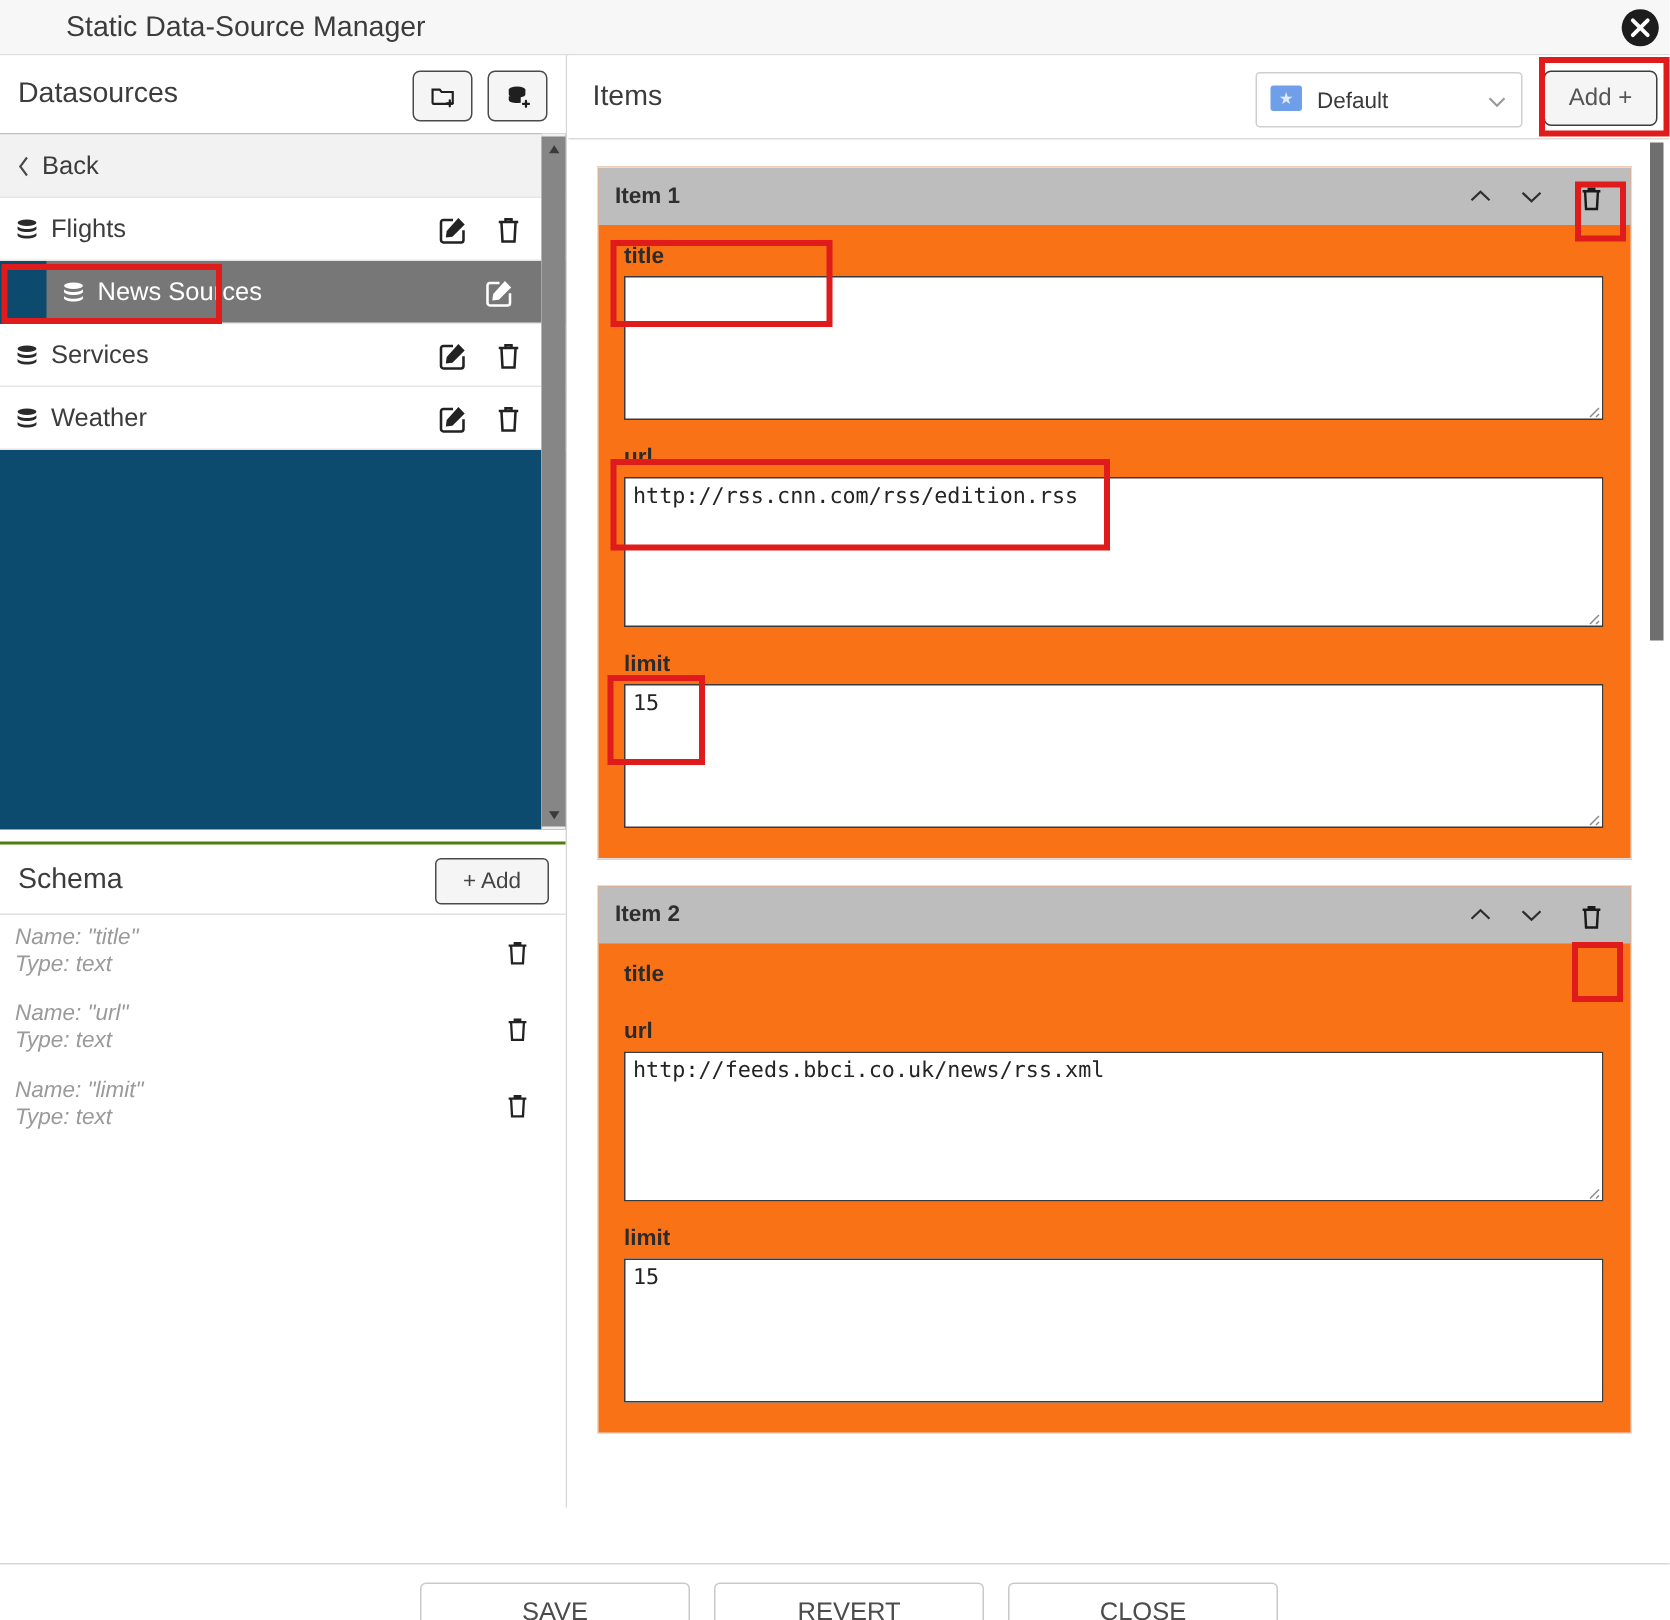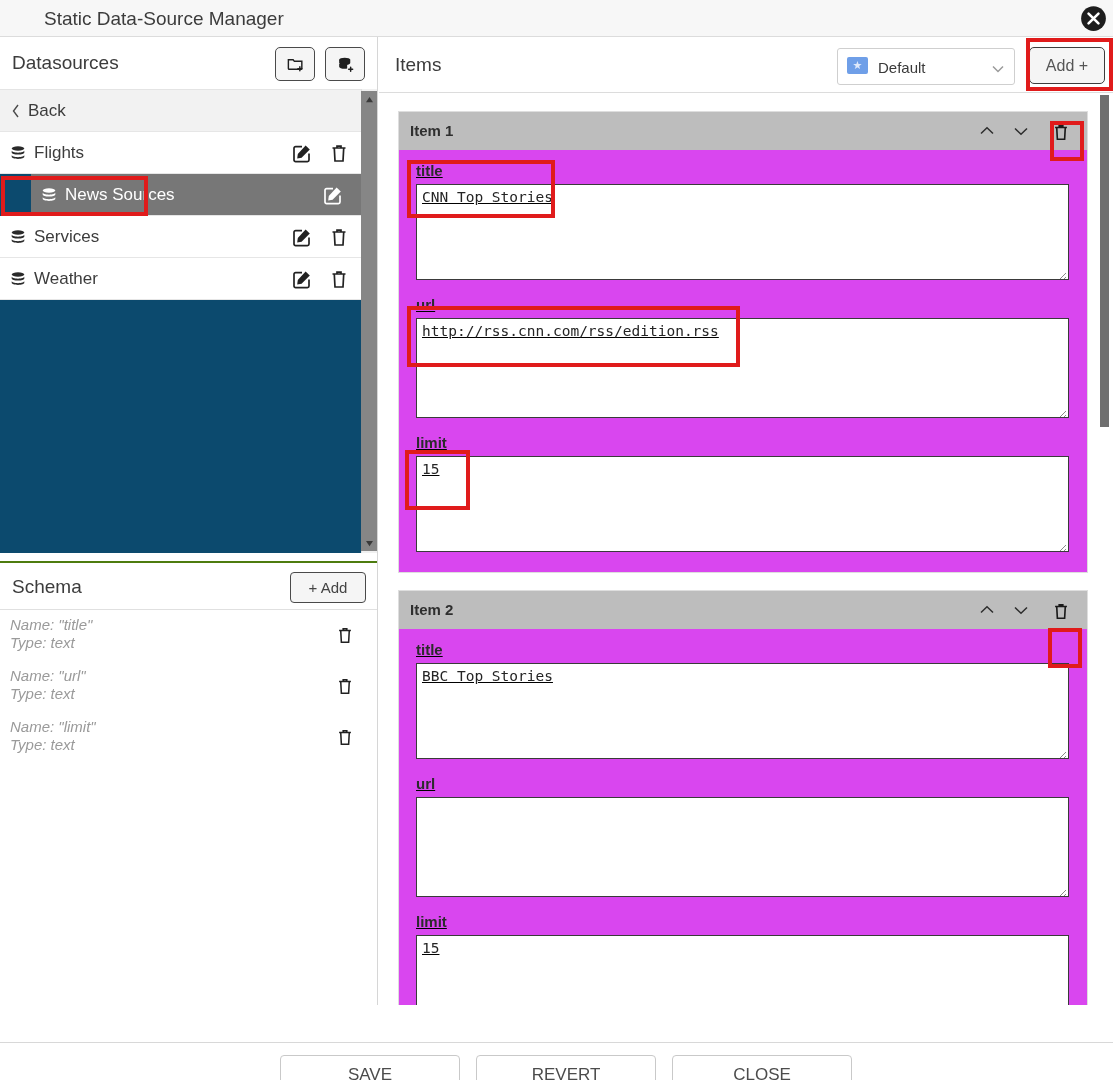--- a/index.html
+++ b/index.html
@@ -184,23 +184,22 @@
   }
 
   
   #items-scroll {
     position: absolute; left: 0; top: 57px; width: 734px; height: 911px;
     background: #ffffff; overflow: hidden;
   }
   .item-card {
     position: relative;
     margin: 17px 25px 0 19px;
-    background: #d946ef;
+    background: #f97316;
     border: 1px solid #dedede;
-    text-decoration: underline;
   }
   .item-bar {
     position: relative; height: 38px; background: #bdbdbd;
   }
   .item-bar .iname {
     position: absolute; left: 11px; top: 0; height: 38px; line-height: 38px;
     font-weight: bold; font-size: 15px; color: #2f2f2f;
   }
   .item-bar .ctl { position: absolute; top: 9px; cursor: pointer; }
   .item-bar .ctl.up    { right: 90px; width: 20px; height: 20px; }
@@ -477,21 +476,20 @@
         <span class="ctl del">
           <svg viewBox="0 0 22 22" width="20" height="22" fill="none" stroke="#1a1a1a" stroke-width="1.8">
             <path d="M4.5 6h13 M9 6V4.2h4V6 M6.3 6.2 7 19h8l.7-12.8"></path>
           </svg>
         </span>
       </div>
 
       <div class="field">
         <div class="flabel">title</div>
         <div class="ta h96">
-          <div class="tval">CNN Top Stories</div>
           <span class="grip">
             <svg viewBox="0 0 12 12" width="12" height="12" stroke="#8a8a8a" stroke-width="1">
               <path d="M11 5 5 11 M11 9 9 11"></path>
             </svg>
           </span>
         </div>
       </div>
 
       <div class="field">
         <div class="flabel">url</div>
@@ -534,33 +532,26 @@
         </span>
         <span class="ctl del">
           <svg viewBox="0 0 22 22" width="20" height="22" fill="none" stroke="#1a1a1a" stroke-width="1.8">
             <path d="M4.5 6h13 M9 6V4.2h4V6 M6.3 6.2 7 19h8l.7-12.8"></path>
           </svg>
         </span>
       </div>
 
       <div class="field">
         <div class="flabel">title</div>
-        <div class="ta h96">
-          <div class="tval">BBC Top Stories</div>
-          <span class="grip">
-            <svg viewBox="0 0 12 12" width="12" height="12" stroke="#8a8a8a" stroke-width="1">
-              <path d="M11 5 5 11 M11 9 9 11"></path>
-            </svg>
-          </span>
-        </div>
       </div>
 
       <div class="field">
         <div class="flabel">url</div>
         <div class="ta h100">
+          <div class="tval">http://feeds.bbci.co.uk/news/rss.xml</div>
           <span class="grip">
             <svg viewBox="0 0 12 12" width="12" height="12" stroke="#8a8a8a" stroke-width="1">
               <path d="M11 5 5 11 M11 9 9 11"></path>
             </svg>
           </span>
         </div>
       </div>
 
       <div class="field">
         <div class="flabel">limit</div>

